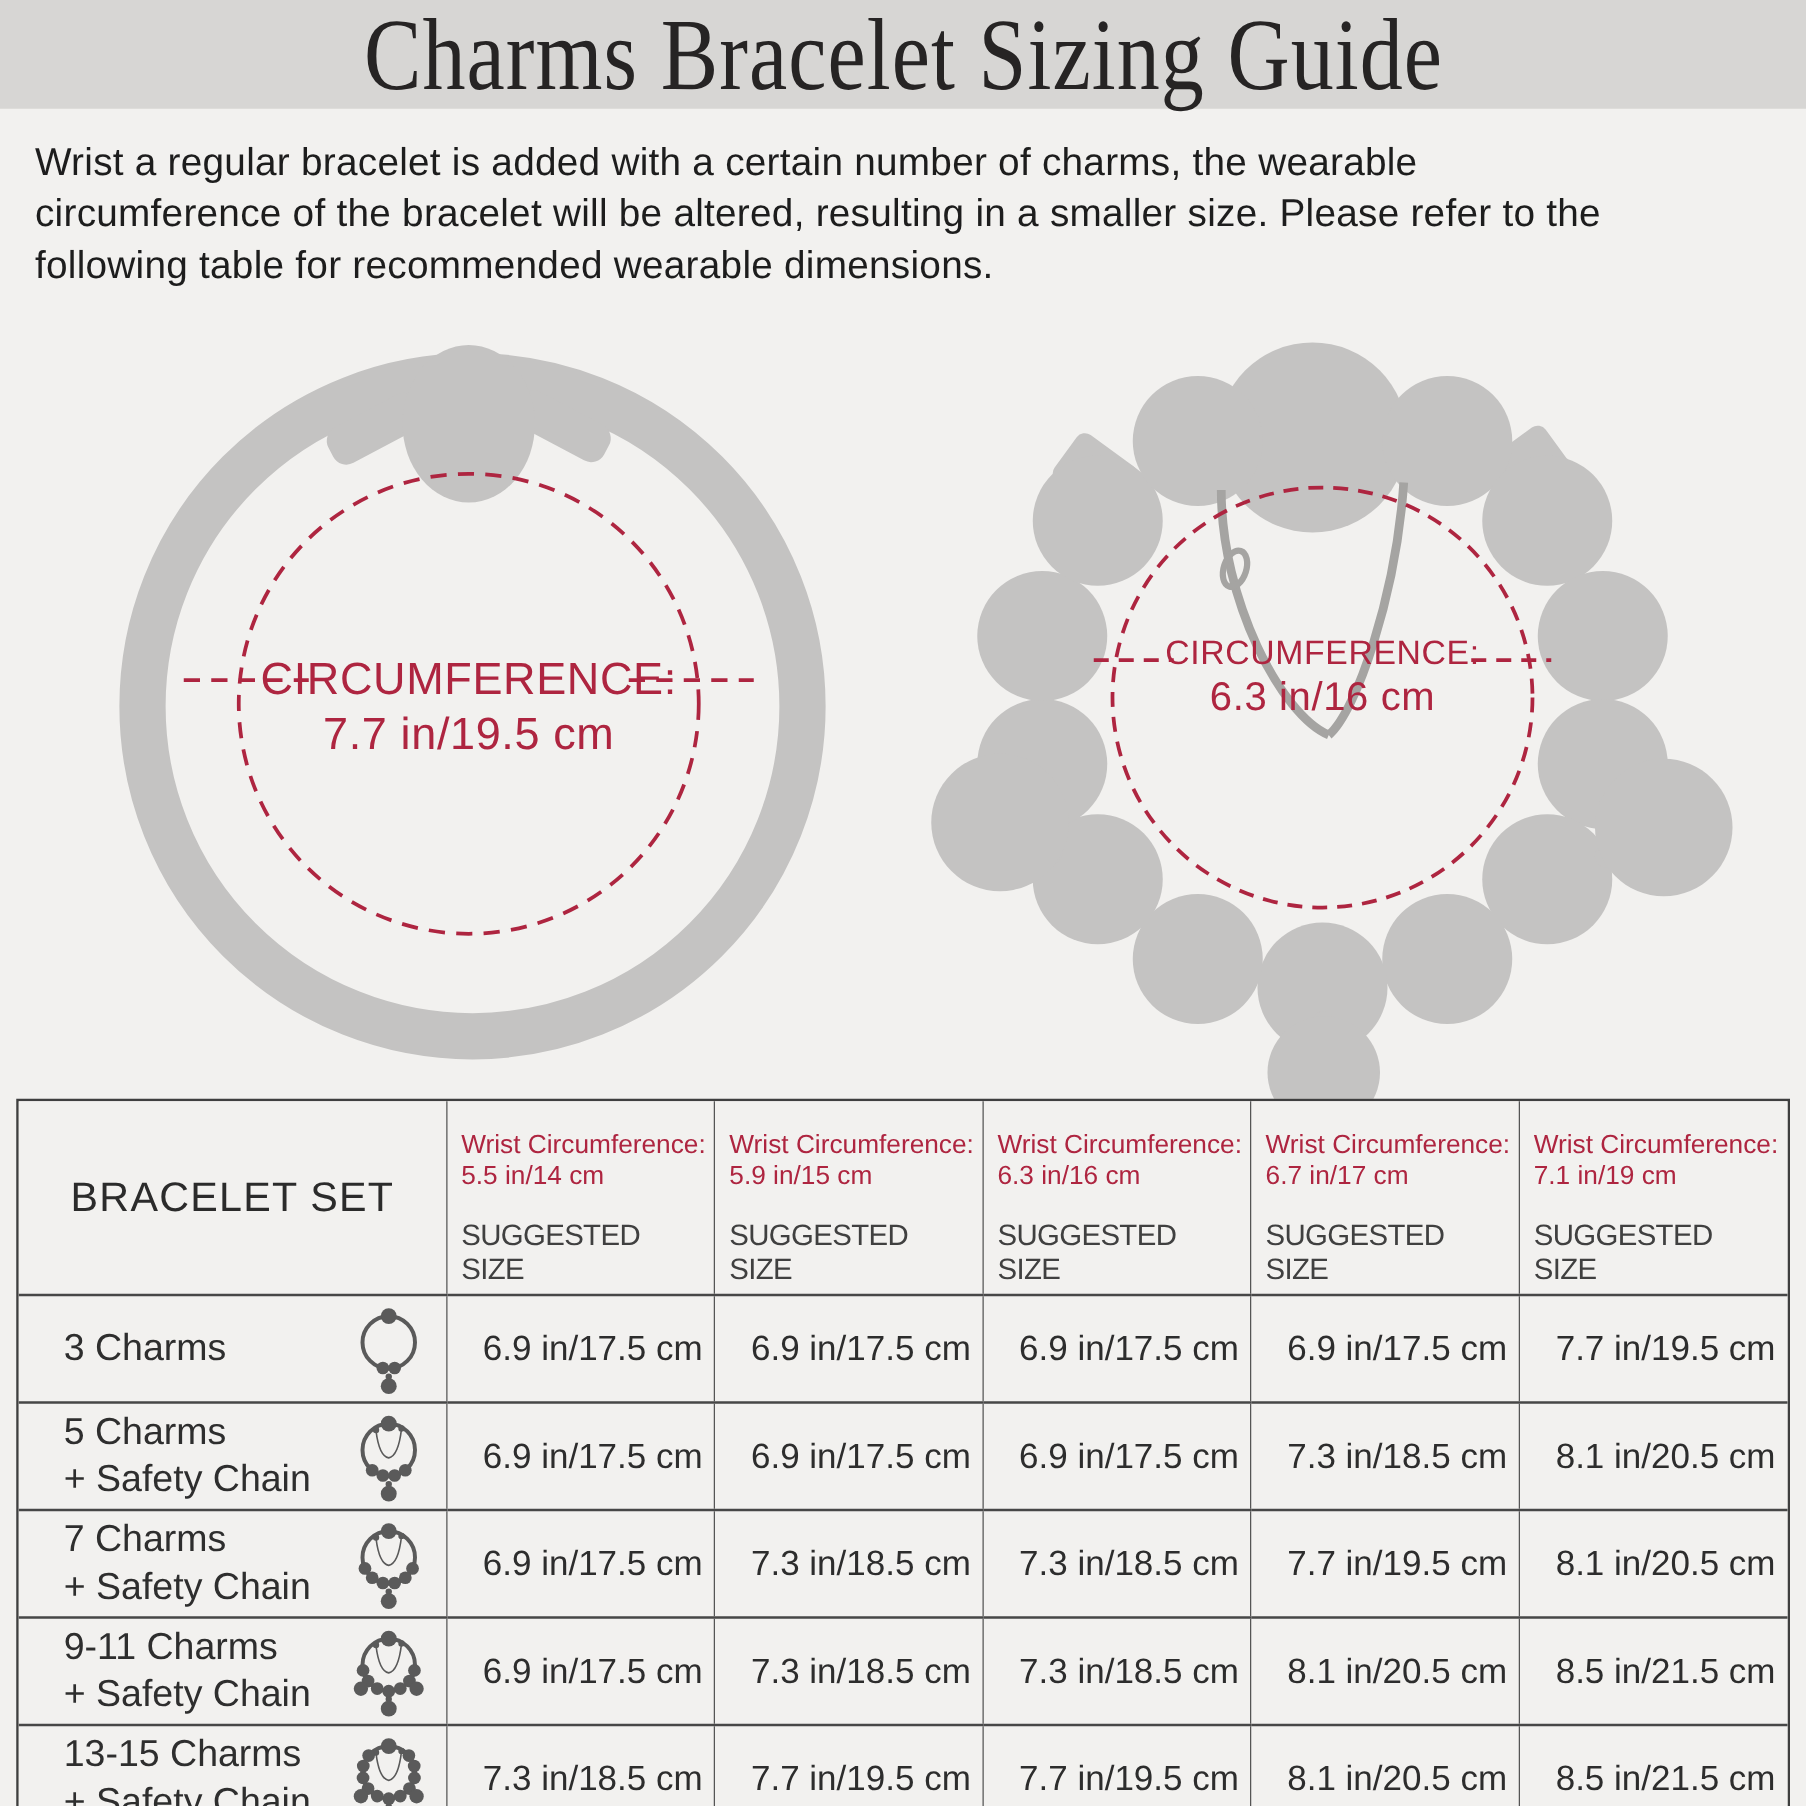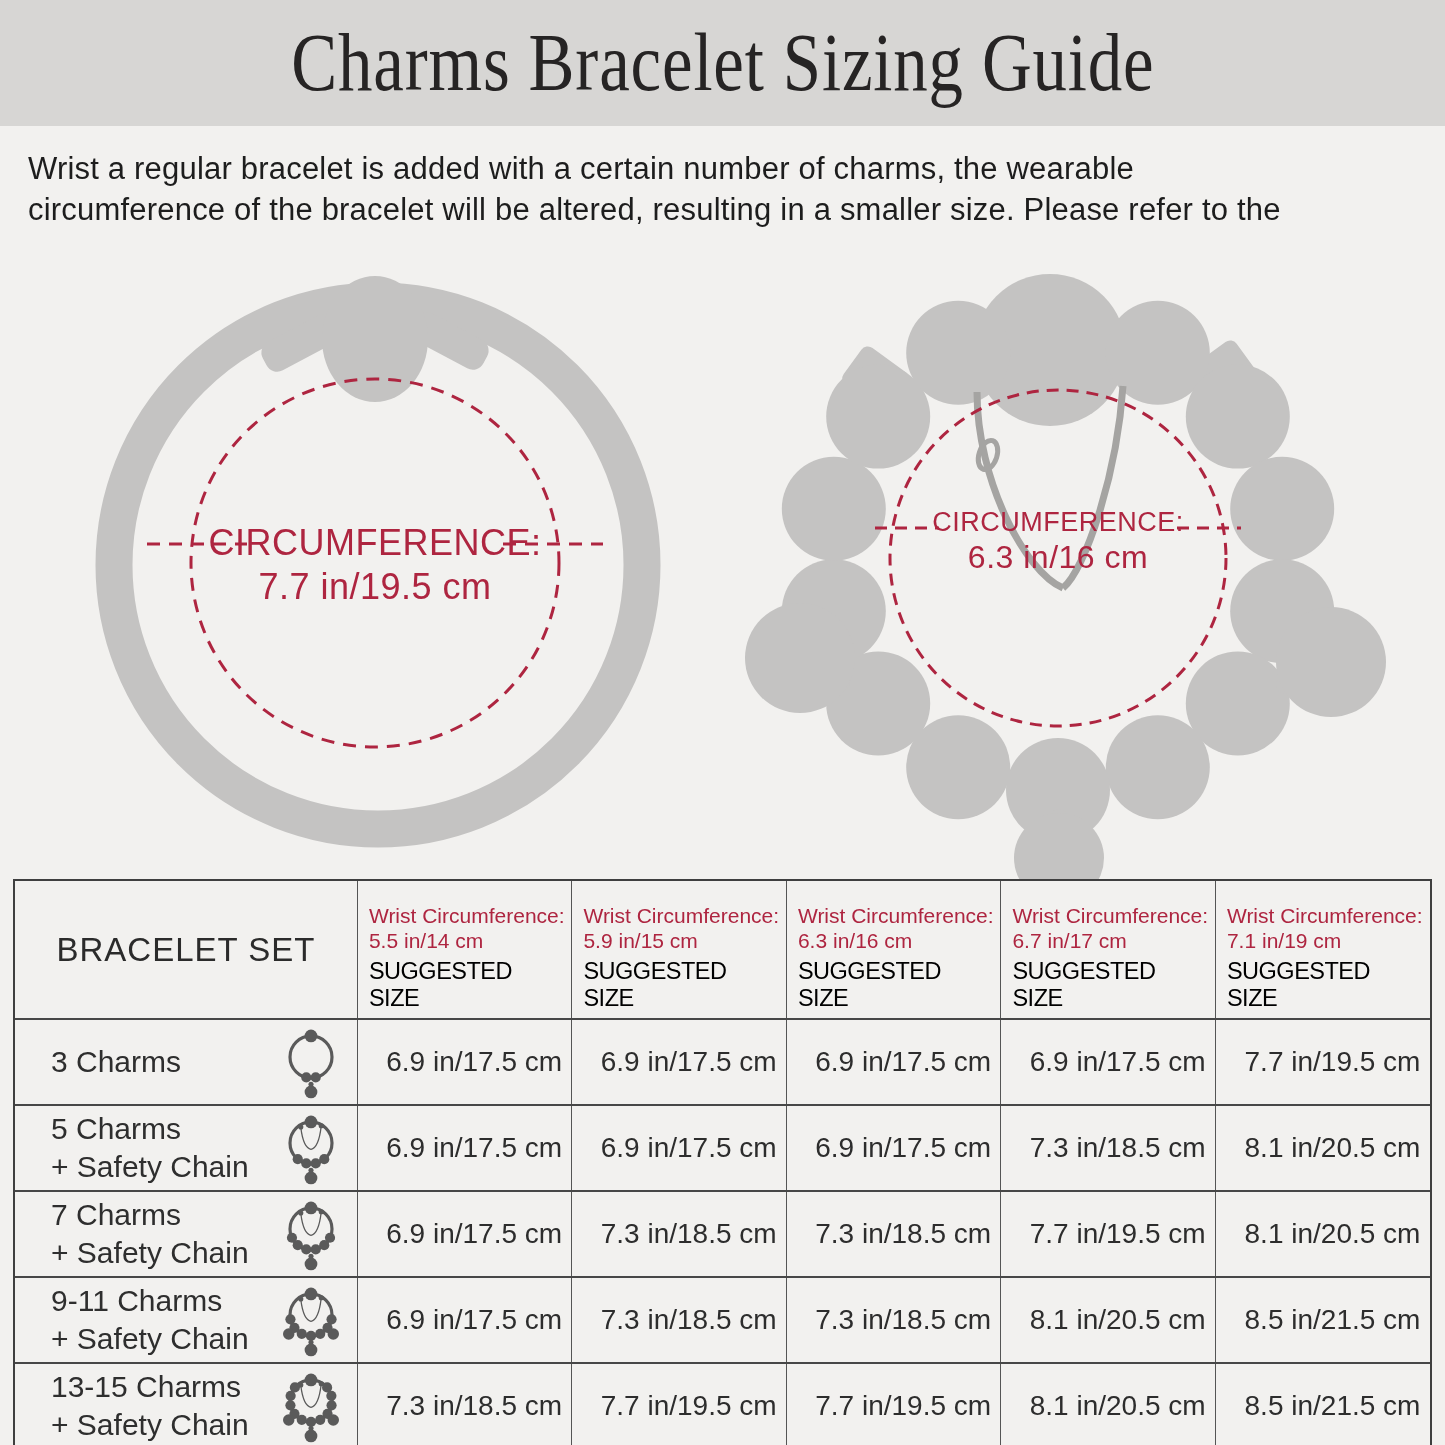--- a/index.html
+++ b/index.html
@@ -16,21 +16,21 @@
   html,body{width:1445px;height:1445px;}
   body{
     background:var(--bg);
     font-family:"Liberation Sans", sans-serif;
     position:relative;
     overflow:hidden;
     color:var(--txt);
   }
   
   .title-band{
-    height:126px;
+    height:87px;
     background:var(--band);
     display:flex;align-items:center;justify-content:center;
   }
   .title-band h1{
     font-family:"Liberation Serif", serif;
     font-weight:500;
     font-size:82px;
     letter-spacing:1px;
     color:#262424;
     transform:scaleX(0.84);
@@ -76,37 +76,38 @@
   }
   th:first-child,td:first-child{border-left:none;}
   thead th{border-top:none;height:96px;vertical-align:middle;}
   tbody td{height:79px;vertical-align:middle;}
   .set-hd{
     font-size:33px;letter-spacing:1px;color:#2b2b2b;
     text-align:center;font-weight:normal;
   }
   .col-hd{font-weight:normal;text-align:left;padding:22px 4px 6px 11px;}
   .col-hd .wrist{color:var(--red);font-size:21px;line-height:25px;}
-  .col-hd .sug{color:#000000;font-size:23.5px;letter-spacing:-0.5px;margin-top:5px;}
+  .col-hd .sug{color:#404040;font-size:23.5px;letter-spacing:-0.5px;margin-top:22px;}
   .set-td{padding:0 14px 0 36px;}
   .set-cell-inner{display:flex;align-items:center;justify-content:space-between;}
   .set-lbl{font-size:30px;line-height:38px;color:#2e2e2e;}
   .set-icon{width:64px;height:84px;flex:0 0 auto;}
   .val-td{text-align:center;font-size:28px;color:#2d2d2d;padding-left:19px;}
 </style>
 </head>
 <body>
 
 <header class="title-band">
   <h1>Charms Bracelet Sizing Guide</h1>
 </header>
 
 <section class="intro">
   <div>Wrist a regular bracelet is added with a certain number of charms, the wearable</div>
   <div>circumference of the bracelet will be altered, resulting in a smaller size. Please refer to the</div>
+  <div>following table for recommended wearable dimensions.</div>
 </section>
 
 <svg class="illus" style="left:55px;top:275px;width:640px;height:580px" viewBox="0 0 640 580">
   <circle cx="323" cy="290" r="264" fill="none" class="sil-s" stroke-width="37"></circle>
   <rect x="205" y="52" width="80" height="32" rx="12" class="sil" transform="rotate(-28 245 68)"></rect>
   <rect x="355" y="50" width="80" height="32" rx="12" class="sil" transform="rotate(28 395 66)"></rect>
   <ellipse cx="320" cy="64" rx="53" ry="63" class="sil"></ellipse>
   <circle cx="320" cy="288" r="184" fill="none" class="red-s" stroke-width="3" stroke-dasharray="13 9"></circle>
   <path d="M 92 269 H 192 M 448 269 H 548" class="red-s" stroke-width="3" stroke-dasharray="13 9" fill="none"></path>
 </svg>

